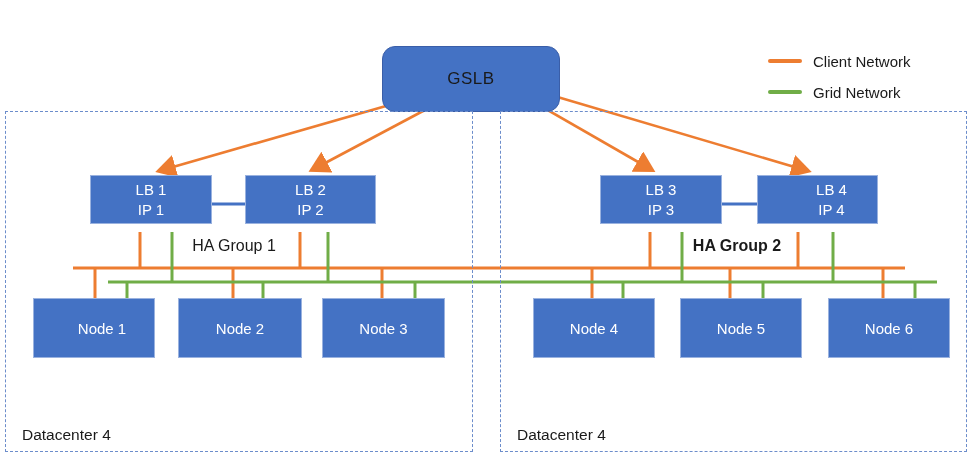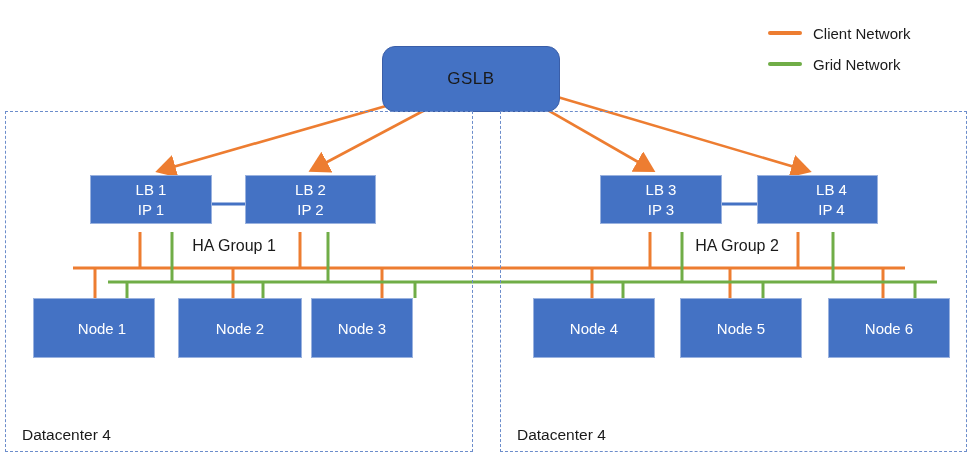--- a/index.html
+++ b/index.html
@@ -29,21 +29,21 @@
   .node-box{width:122px;height:60px;border:1px solid var(--box_border_light);
        font-size:15px;top:298px;}
 
   .dc{position:absolute;top:111px;height:341px;border:1.6px dashed var(--dc_border);
       box-sizing:border-box;}
   .dc-label{position:absolute;left:16px;bottom:7px;color:var(--text_dark);font-size:15.5px;}
 
   .ha-label{position:absolute;top:237px;width:160px;text-align:center;
       color:var(--text_dark);font-size:16px;}
 
-  .legend{position:absolute;left:768px;top:22px;text-align:right;}
+  .legend{position:absolute;left:768px;top:50px;text-align:right;}
   .legend-item{display:flex;align-items:center;height:22px;margin-bottom:9px;}
   .legend-line{width:34px;height:3.5px;border-radius:2px;margin-right:11px;}
   .legend-line.client{background:var(--client_orange);}
   .legend-line.grid{background:var(--grid_green);}
   .legend-label{color:var(--text_dark);font-size:15px;}
 
   .wire-client{stroke:var(--client_orange);stroke-width:3;fill:none;}
   .wire-grid{stroke:var(--grid_green);stroke-width:3;fill:none;}
   .wire-arrow{stroke:var(--client_orange);stroke-width:2.6;fill:none;}
   .wire-ha{stroke:var(--box_blue);stroke-width:3;fill:none;}
@@ -128,29 +128,29 @@
   <div class="box lb-box" style="left:600px;">
     <span>LB 3</span>
     <span>IP 3</span>
   </div>
   <div class="box lb-box" style="left:757px;width:121px;padding-left:28px;">
     <span>LB 4</span>
     <span>IP 4</span>
   </div>
 
   <div class="ha-label" style="left:154px;">HA Group 1</div>
-  <div class="ha-label" style="left:657px;">HA Group 2</div>
+  <div class="ha-label" style="left:657px;font-weight:bold;">HA Group 2</div>
 
   <div class="box node-box" style="left:33px;padding-left:16px;">
     <span>Node 1</span>
   </div>
   <div class="box node-box" style="left:178px;width:124px;">
     <span>Node 2</span>
   </div>
-  <div class="box node-box" style="left:311px;width:102px;">
+  <div class="box node-box" style="left:322px;width:123px;">
     <span>Node 3</span>
   </div>
 
   <div class="box node-box" style="left:533px;">
     <span>Node 4</span>
   </div>
   <div class="box node-box" style="left:680px;">
     <span>Node 5</span>
   </div>
   <div class="box node-box" style="left:828px;">

